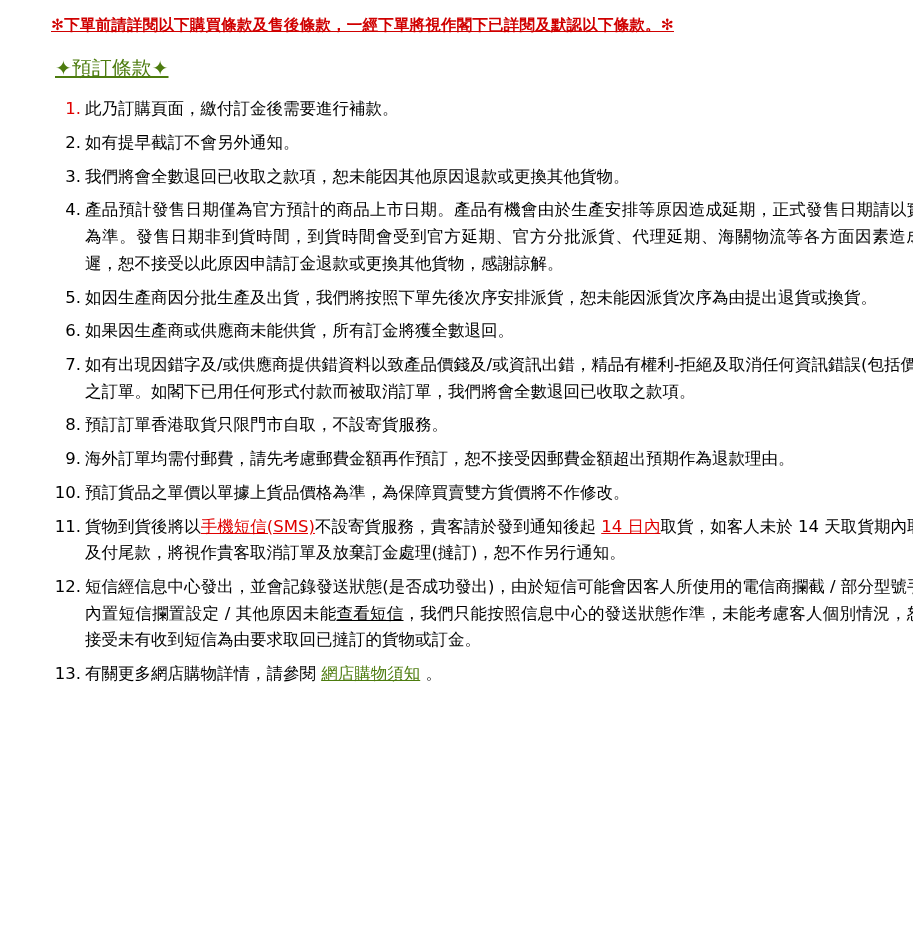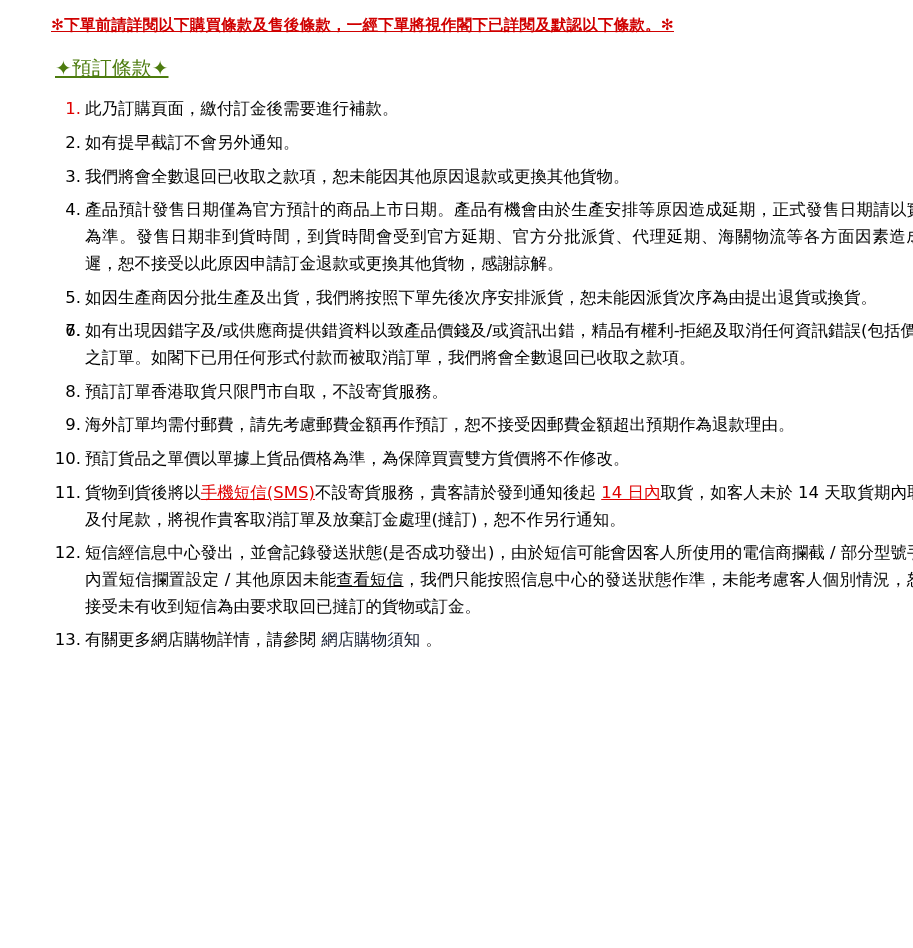--- a/index.html
+++ b/index.html
@@ -69,42 +69,43 @@
   }
   li.red, li.red > .num {
     color: #e00000;
   }
   .red-u {
     color: #e00000;
     text-decoration: underline;
     font-weight: normal;
   }
   .link {
-    color: #0f172a;
+    color: #4d7c0f;
+    text-decoration: underline;
   }
   .u-plain {
     text-decoration: underline;
   }
 </style>
 </head>
 <body>
 
 <div class="page">
 
   <div class="warning">✻下單前請詳閱以下購買條款及售後條款，一經下單將視作閣下已詳閱及默認以下條款。✻</div>
 
   <div class="section-heading">✦預訂條款✦</div>
 
   <ol class="terms" id="terms-list">
       <li class="red"><span class="num">1.</span><span>此乃訂購頁面，繳付訂金後需要進行補款。</span></li>
       <li><span class="num">2.</span><span>如有提早截訂不會另外通知。</span></li>
       <li><span class="num">3.</span><span>我們將會全數退回已收取之款項，恕未能因其他原因退款或更換其他貨物。</span></li>
       <li><span class="num">4.</span><span>產品預計發售日期僅為官方預計的商品上市日期。產品有機會由於生產安排等原因造成延期，正式發售日期請以實際為準。發售日期非到貨時間，到貨時間會受到官方延期、官方分批派貨、代理延期、海關物流等各方面因素造成延遲，恕不接受以此原因申請訂金退款或更換其他貨物，感謝諒解。</span></li>
       <li><span class="num">5.</span><span>如因生產商因分批生產及出貨，我們將按照下單先後次序安排派貨，恕未能因派貨次序為由提出退貨或換貨。</span></li>
-      <li><span class="num">6.</span></li>
+      <li><span class="num">6.</span><span>如果因生產商或供應商未能供貨，所有訂金將獲全數退回。</span></li>
       <li><span class="num">7.</span><span>如有出現因錯字及/或供應商提供錯資料以致產品價錢及/或資訊出錯，精品有權利-拒絕及取消任何資訊錯誤(包括價錢)之訂單。如閣下已用任何形式付款而被取消訂單，我們將會全數退回已收取之款項。</span></li>
       <li><span class="num">8.</span><span>預訂訂單香港取貨只限門市自取，不設寄貨服務。</span></li>
       <li><span class="num">9.</span><span>海外訂單均需付郵費，請先考慮郵費金額再作預訂，恕不接受因郵費金額超出預期作為退款理由。</span></li>
       <li><span class="num">10.</span><span>預訂貨品之單價以單據上貨品價格為準，為保障買賣雙方貨價將不作修改。</span></li>
       <li><span class="num">11.</span><span><span>貨物到貨後將以</span><span class="red-u">手機短信(SMS)</span><span>不設寄貨服務，貴客請於發到通知後起 </span><span class="red-u">14 日內</span><span>取貨，如客人未於 14 天取貨期內取貨及付尾款，將視作貴客取消訂單及放棄訂金處理(撻訂)，恕不作另行通知。</span></span></li>
       <li><span class="num">12.</span><span><span>短信經信息中心發出，並會記錄發送狀態(是否成功發出)，由於短信可能會因客人所使用的電信商攔截 / 部分型號手機內置短信攔置設定 / 其他原因未能</span><span class="u-plain">查看短信</span><span>，我們只能按照信息中心的發送狀態作準，未能考慮客人個別情況，恕不接受未有收到短信為由要求取回已撻訂的貨物或訂金。</span></span></li>
       <li><span class="num">13.</span><span><span>有關更多網店購物詳情，請參閱 </span><span class="link">網店購物須知</span><span> 。</span></span></li>
     </ol>
 
 </div>

